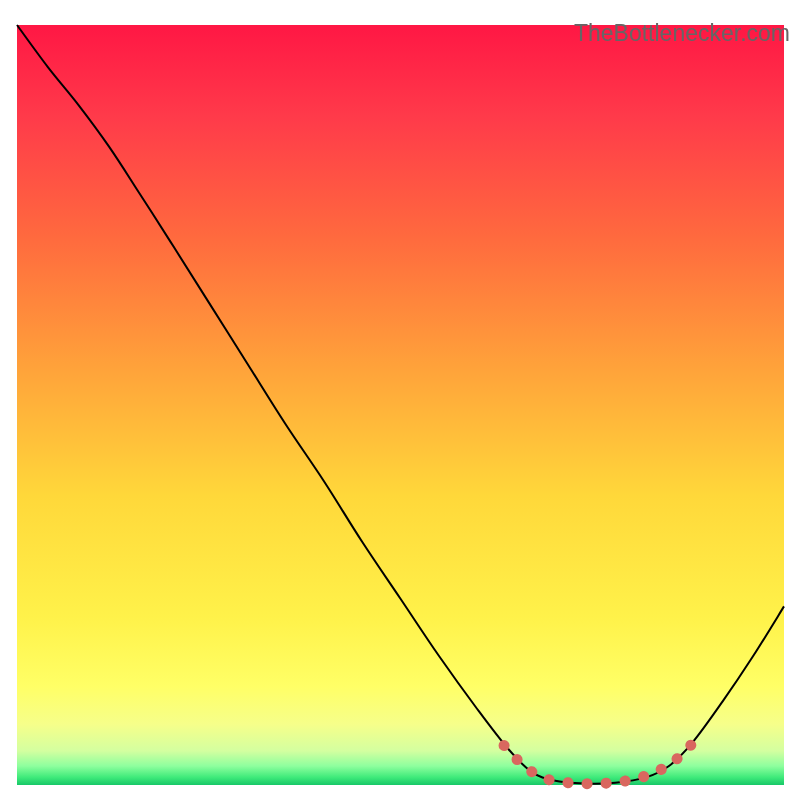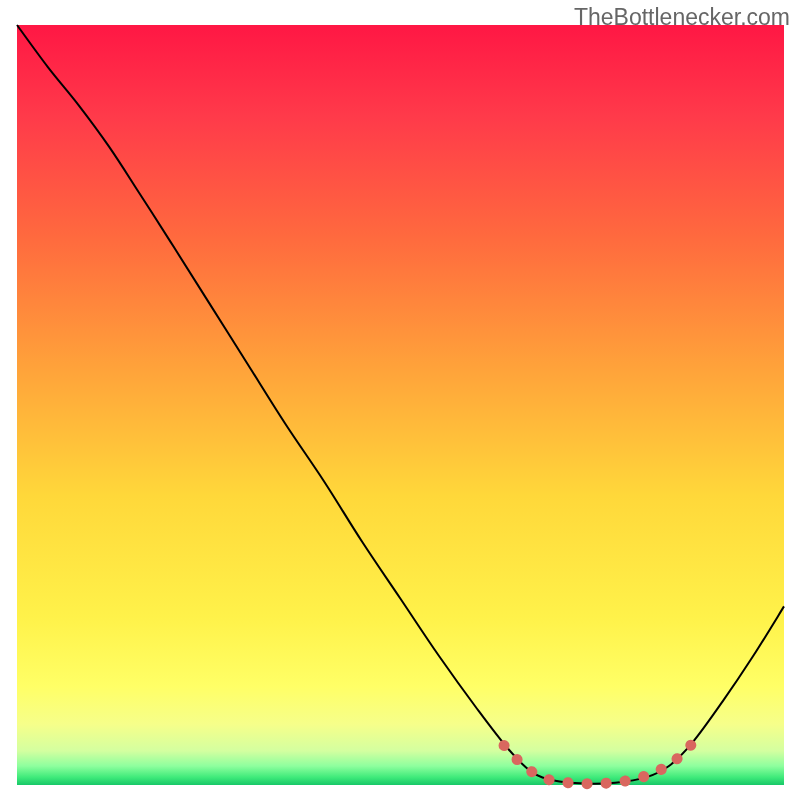--- a/index.html
+++ b/index.html
@@ -10,21 +10,21 @@
     background: #ffffff;
     font-family: Arial, Helvetica, sans-serif;
   }
   .chart-container {
     position: relative;
     width: 800px;
     height: 800px;
   }
   .watermark {
     position: absolute;
-    top: 4px;
+    top: 20px;
     right: 10px;
     color: #666666;
     font-size: 23px;
     font-weight: 400;
     z-index: 10;
   }
   svg {
     display: block;
   }
 </style>

